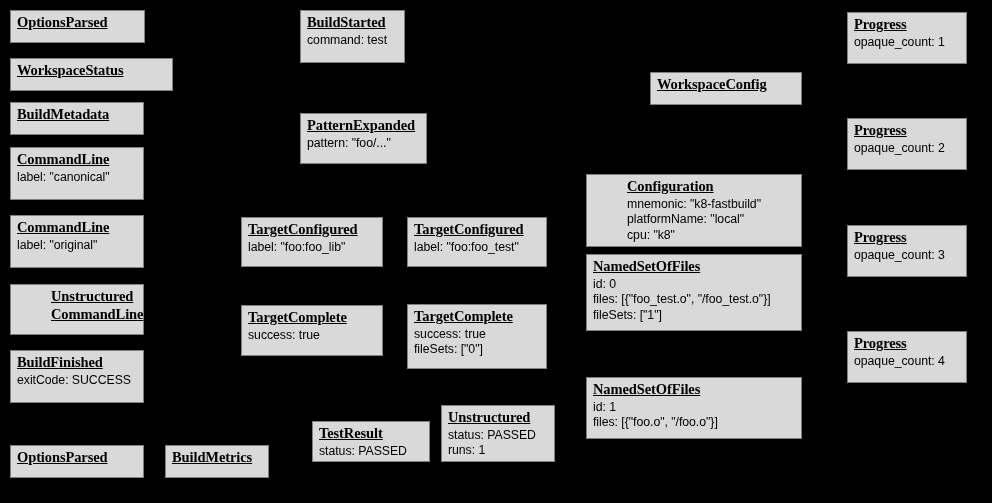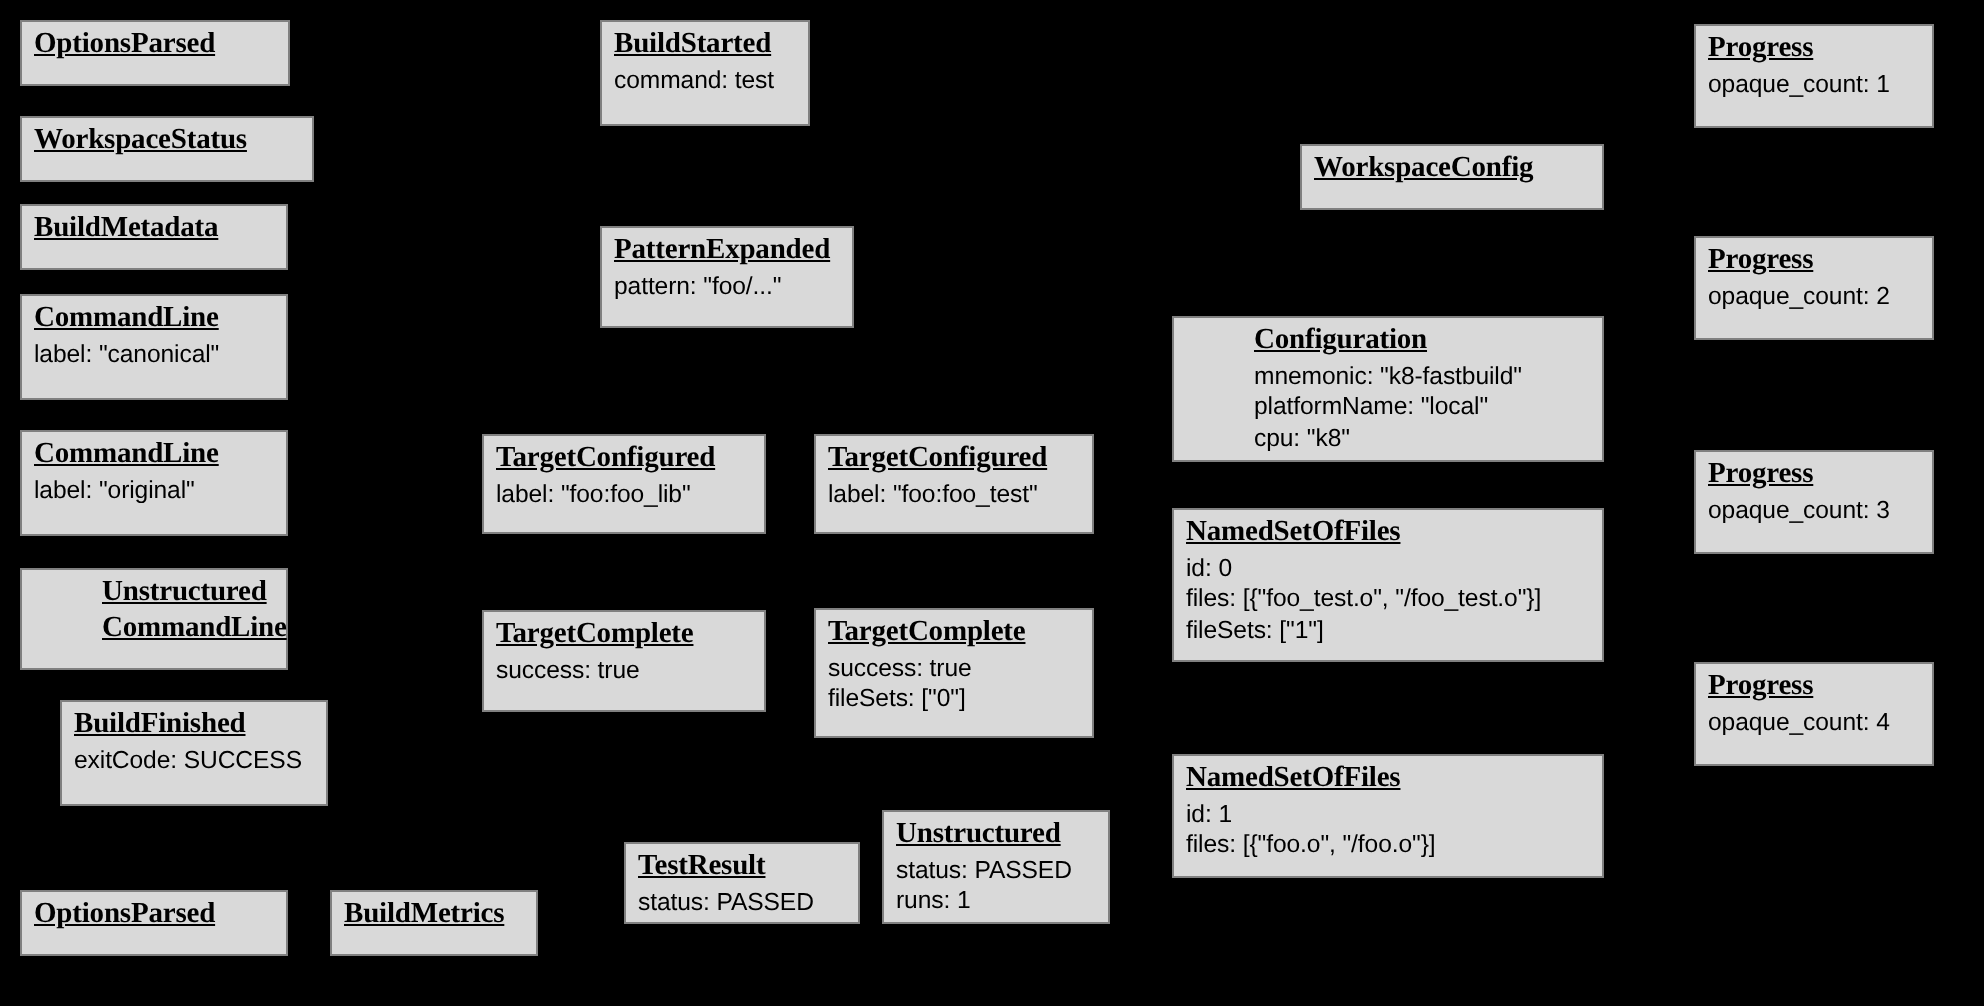--- a/index.html
+++ b/index.html
@@ -43,39 +43,39 @@
   }
   .node-fields:empty { display: none; }
 </style>
 </head>
 <body>
 
 <div id="canvas">
     <div class="node" style="left: 10px; top: 10px; width: 135px; height: 33px;">
       <div class="node-title">OptionsParsed</div>
     </div>
-    <div class="node" style="left: 10px; top: 58px; width: 147px; height: 33px;">
+    <div class="node" style="left: 10px; top: 58px; width: 163px; height: 33px;">
       <div class="node-title">WorkspaceStatus</div>
     </div>
     <div class="node" style="left: 10px; top: 102px; width: 134px; height: 33px;">
       <div class="node-title">BuildMetadata</div>
     </div>
     <div class="node" style="left: 10px; top: 147px; width: 134px; height: 53px;">
       <div class="node-title">CommandLine</div>
       <div class="node-fields">label: "canonical"</div>
     </div>
     <div class="node" style="left: 10px; top: 215px; width: 134px; height: 53px;">
       <div class="node-title">CommandLine</div>
       <div class="node-fields">label: "original"</div>
     </div>
     <div class="node" style="left: 10px; top: 284px; width: 134px; height: 51px; padding-left: 40px;">
       <div class="node-title">Unstructured
 CommandLine</div>
     </div>
-    <div class="node" style="left: 10px; top: 350px; width: 134px; height: 53px; margin-left: 20px;">
+    <div class="node" style="left: 10px; top: 350px; width: 134px; height: 53px;">
       <div class="node-title">BuildFinished</div>
       <div class="node-fields">exitCode: SUCCESS</div>
     </div>
     <div class="node" style="left: 10px; top: 445px; width: 134px; height: 33px;">
       <div class="node-title">OptionsParsed</div>
     </div>
     <div class="node" style="left: 165px; top: 445px; width: 104px; height: 33px;">
       <div class="node-title">BuildMetrics</div>
     </div>
     <div class="node" style="left: 300px; top: 10px; width: 105px; height: 53px;">
@@ -108,21 +108,21 @@
       <div class="node-fields">status: PASSED</div>
     </div>
     <div class="node" style="left: 441px; top: 405px; width: 114px; height: 57px;">
       <div class="node-title">Unstructured</div>
       <div class="node-fields">status: PASSED
 runs: 1</div>
     </div>
     <div class="node" style="left: 650px; top: 72px; width: 152px; height: 33px;">
       <div class="node-title">WorkspaceConfig</div>
     </div>
-    <div class="node" style="left: 586px; top: 158px; width: 216px; height: 73px; padding-left: 40px;">
+    <div class="node" style="left: 586px; top: 174px; width: 216px; height: 73px; padding-left: 40px;">
       <div class="node-title">Configuration</div>
       <div class="node-fields">mnemonic: "k8-fastbuild"
 platformName: "local"
 cpu: "k8"</div>
     </div>
     <div class="node" style="left: 586px; top: 254px; width: 216px; height: 77px;">
       <div class="node-title">NamedSetOfFiles</div>
       <div class="node-fields">id: 0
 files: [{"foo_test.o", "/foo_test.o"}]
 fileSets: ["1"]</div>

